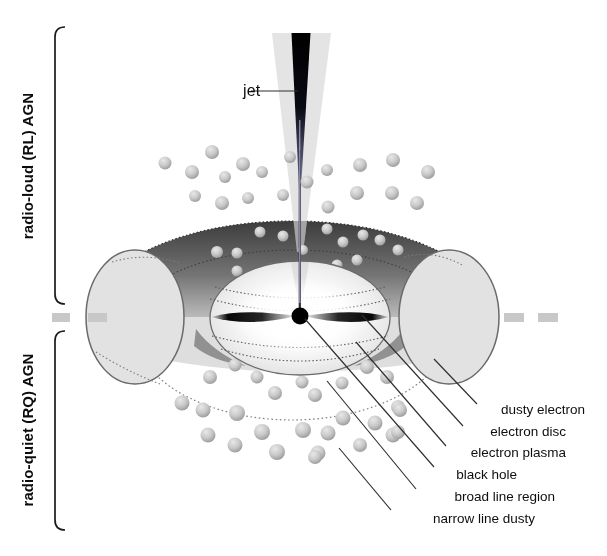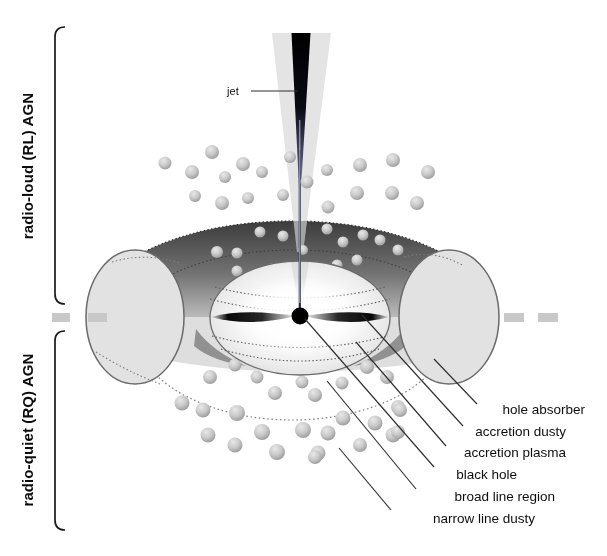--- a/index.html
+++ b/index.html
@@ -1,20 +1,20 @@
 <!DOCTYPE html>
 <html><head>
 <meta charset="utf-8">
 <style>
   html,body{margin:0;padding:0;background:#fff;}
   .stage{position:relative;width:607px;height:556px;background:#fff;overflow:hidden;
          font-family:"Liberation Sans",sans-serif;}
   .stage svg{position:absolute;left:0;top:0;}
-  .txt-label{position:absolute;transform:translateY(-50%);font-size:11px;color:#0e0e0e;
-             white-space:nowrap;letter-spacing:.1px;}
+  .txt-label{position:absolute;transform:translateY(-50%);font-size:16px;color:#0e0e0e;
+             white-space:nowrap;letter-spacing:.1px;margin-left:16px;}
   .part-label{position:absolute;transform:translateY(-50%);font-size:13.5px;color:#0e0e0e;
               white-space:nowrap;text-align:right;}
   .side-label{position:absolute;white-space:nowrap;font-weight:bold;font-size:15px;color:#0c0c0c;
               transform:translate(-50%,-50%) rotate(-90deg);letter-spacing:.1px;}
 </style>
 </head>
 <body>
 
 <div class="stage">
 
@@ -189,21 +189,21 @@
         <line x1="305" y1="319" x2="434" y2="467" stroke="#2f2f2f" stroke-width="1.15"></line>
         <line x1="327" y1="381" x2="416" y2="489" stroke="#2f2f2f" stroke-width="1.15"></line>
         <line x1="339" y1="448" x2="391" y2="510" stroke="#2f2f2f" stroke-width="1.15"></line>
       </g>
 </svg>
 
 <div class="txt-label" style="left:227px;top:91px;">jet</div>
 <div class="side-label" style="left:27px;top:166px;">radio-loud (RL) AGN</div>
 <div class="side-label" style="left:27px;top:430px;">radio-quiet (RQ) AGN</div>
 <div id="part-labels">
-      <div class="part-label" style="right: 22px; top: 409px;">hole absorber</div>
-      <div class="part-label" style="right: 41px; top: 431px;">accretion dusty</div>
-      <div class="part-label" style="right: 41px; top: 452px;">accretion plasma</div>
+      <div class="part-label" style="right: 22px; top: 409px;">dusty electron</div>
+      <div class="part-label" style="right: 41px; top: 431px;">electron disc</div>
+      <div class="part-label" style="right: 41px; top: 452px;">electron plasma</div>
       <div class="part-label" style="right: 90px; top: 474px;">black hole</div>
       <div class="part-label" style="right: 52px; top: 496px;">broad line region</div>
       <div class="part-label" style="right: 72px; top: 518px;">narrow line dusty</div>
     </div>
 
 </div>
 
 </body></html>

